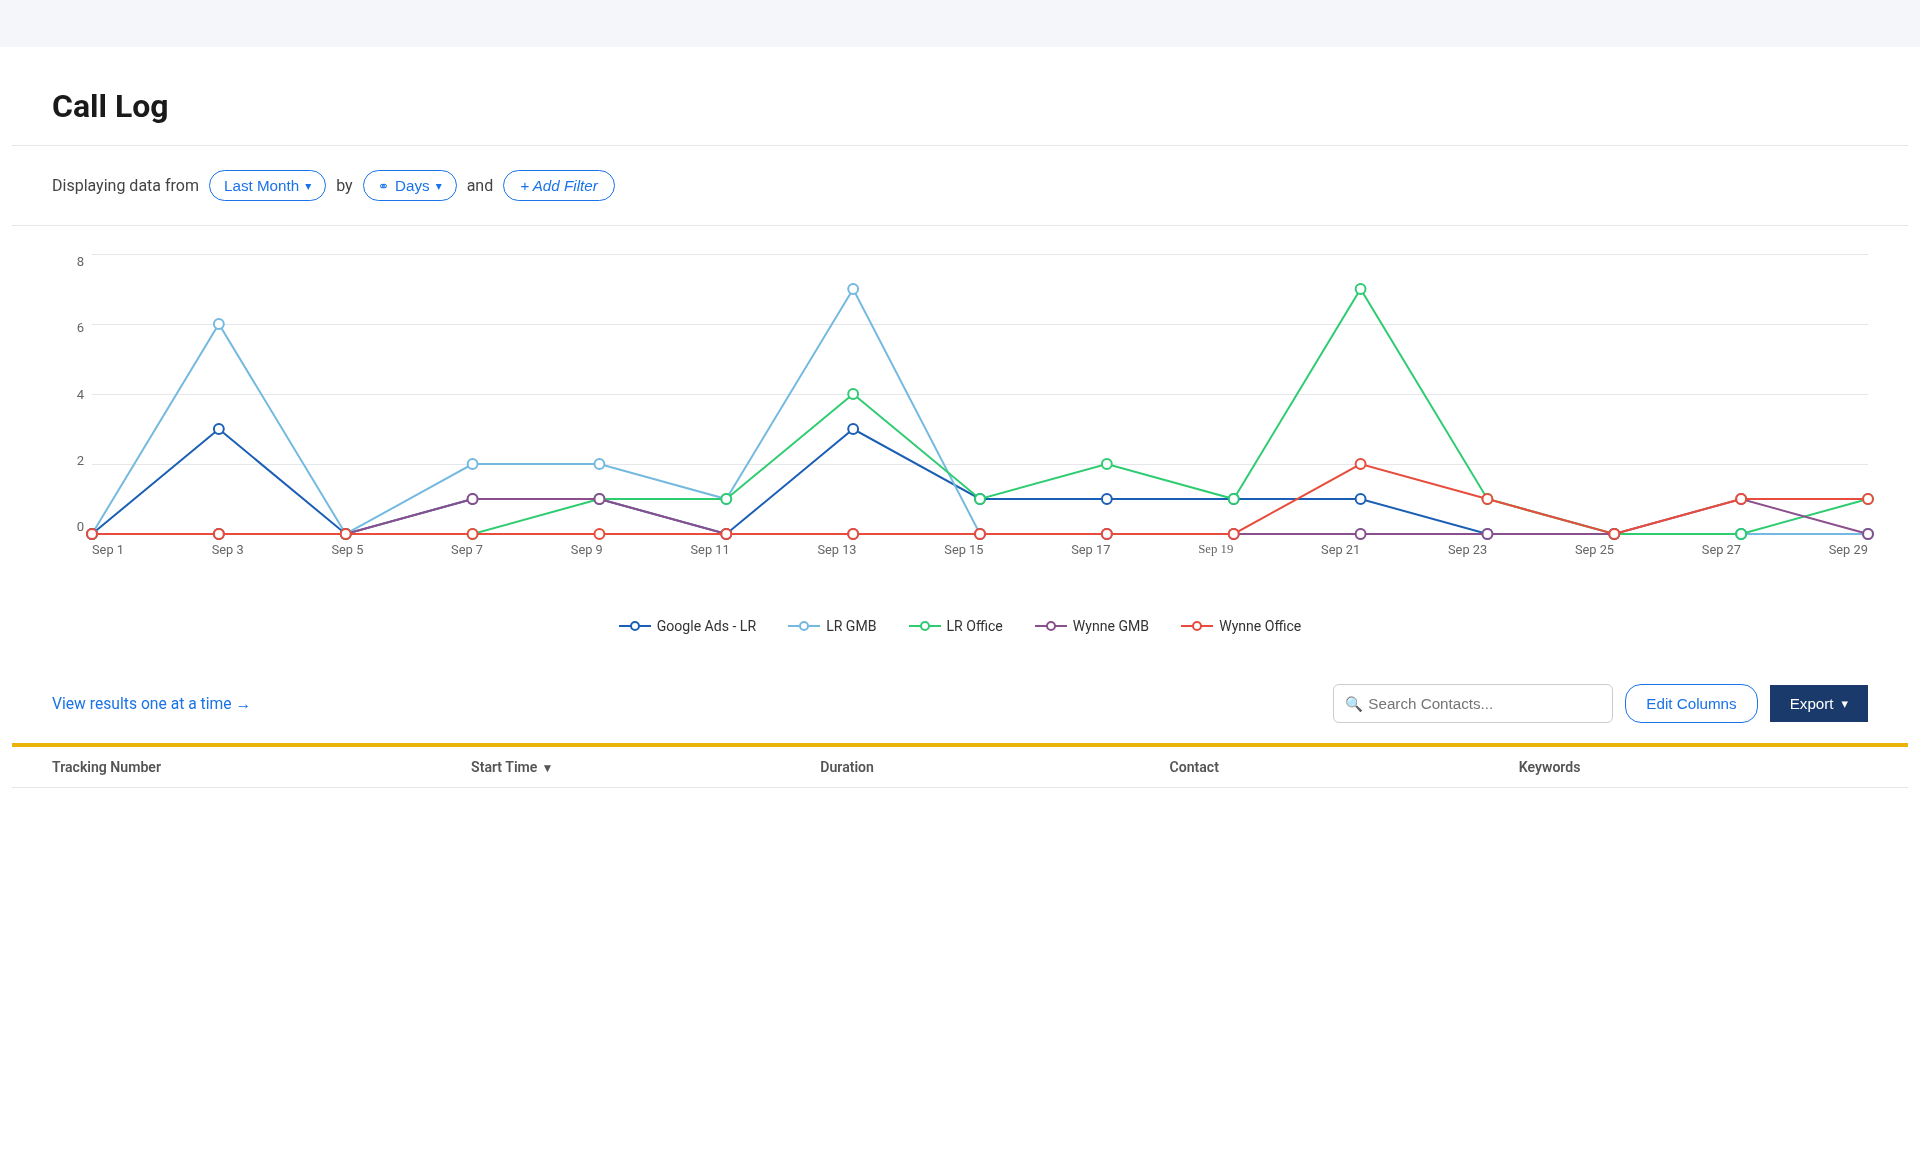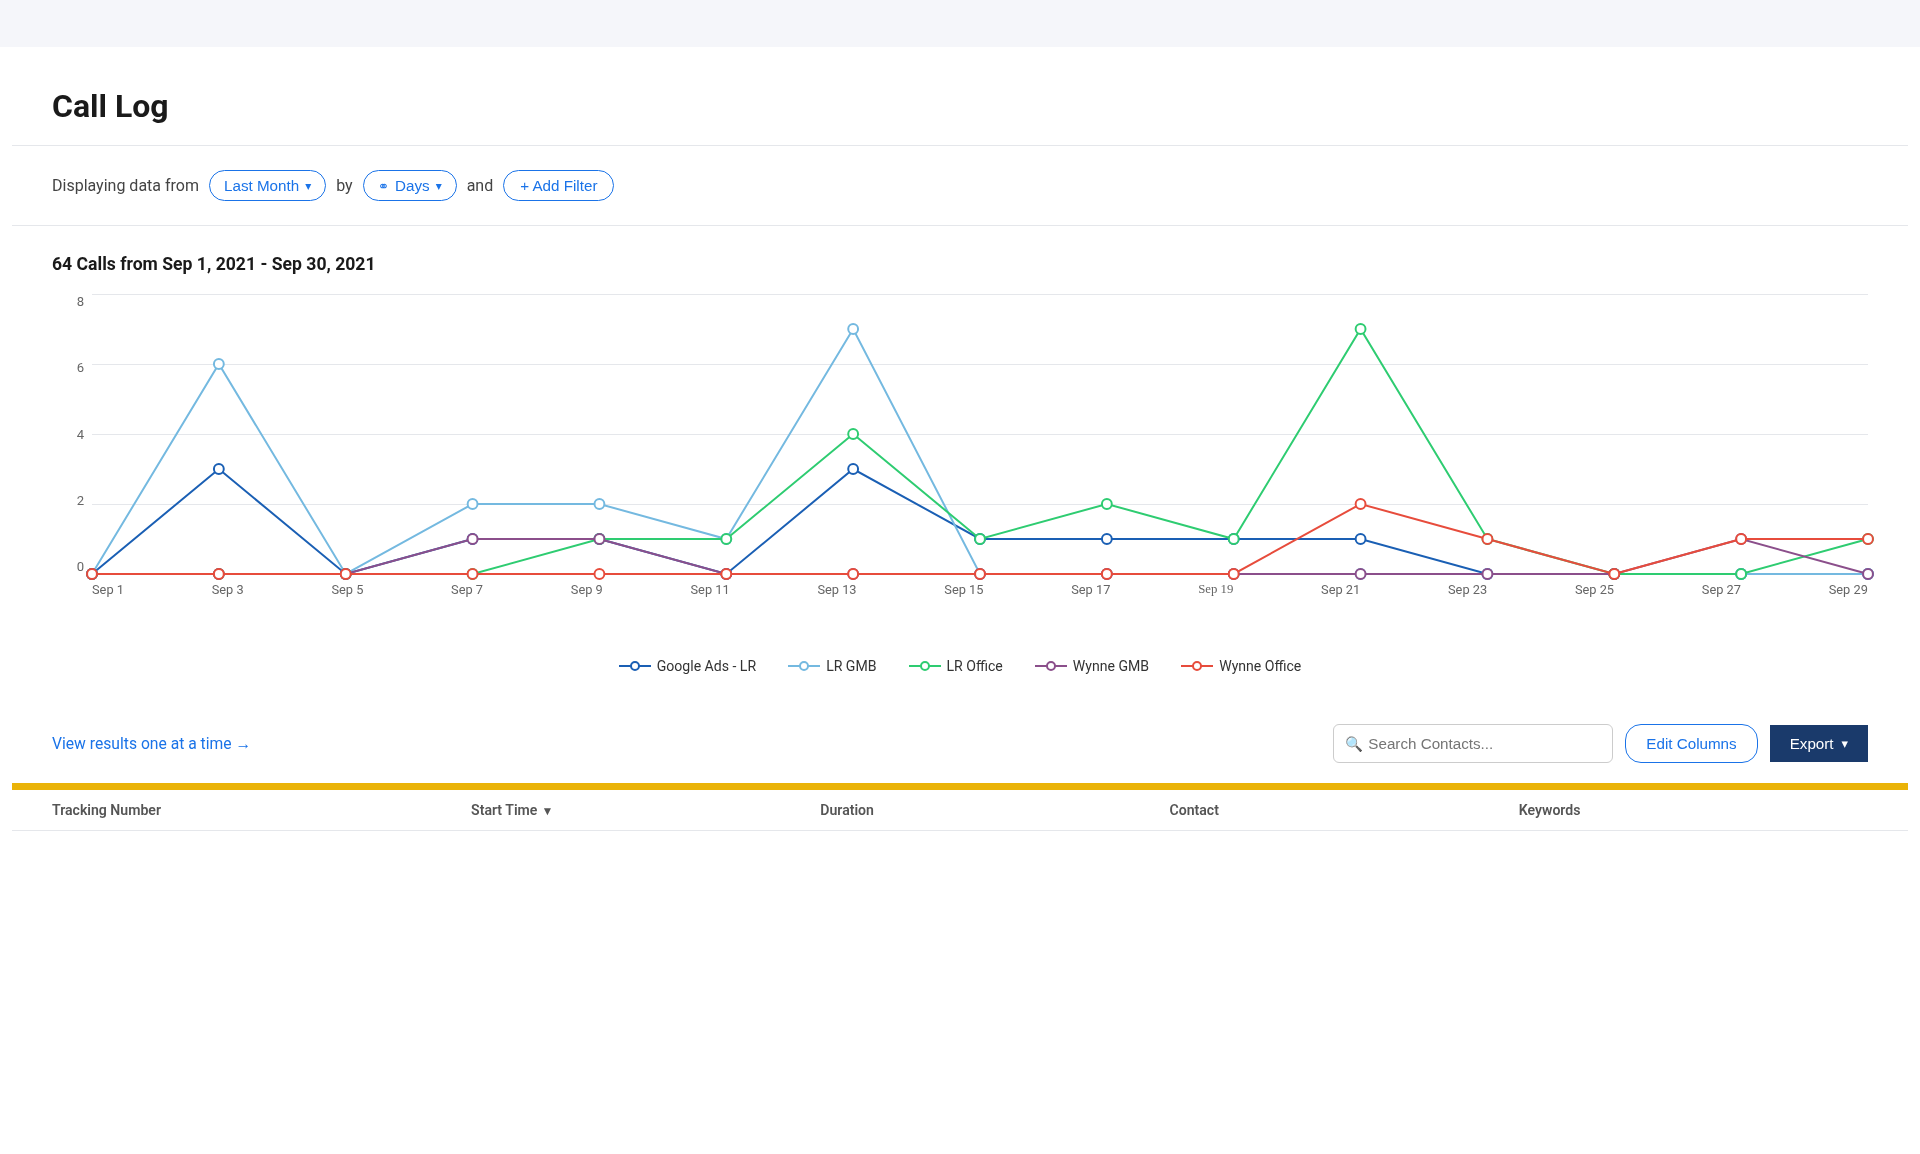--- a/index.html
+++ b/index.html
@@ -17,21 +17,21 @@
       display: inline-flex; align-items: center; gap: 6px;
       border: 1.5px solid #1a73e8; border-radius: 20px; padding: 6px 14px;
       background: #fff; color: #1a73e8; font-size: 0.95rem; cursor: pointer;
     }
     .filter-btn .chevron { font-size: 0.75rem; }
     .filter-btn .icon { font-size: 0.85rem; }
 
     .add-filter-btn {
       display: inline-flex; align-items: center; gap: 6px;
       border: 1.5px solid #1a73e8; border-radius: 20px; padding: 6px 16px;
-      background: #fff; color: #1a73e8; font-size: 0.95rem; cursor: pointer;
+      background: #fff; color: #1a73e8; font-size: 0.95rem; cursor: pointer; font-style: italic;
     }
 
     .chart-section { padding: 28px 40px 10px 40px; }
     .chart-title { font-size: 1.1rem; font-weight: 700; margin-bottom: 20px; color: #1a1a1a; }
 
     .chart-container { position: relative; width: 100%; height: 340px; }
 
     .chart-area { display: flex; width: 100%; height: 280px; position: relative; }
     .y-axis { width: 40px; display: flex; flex-direction: column; justify-content: space-between; align-items: flex-end; padding-right: 8px; font-size: 0.82rem; color: #666; height: 100%; }
     .chart-inner { flex: 1; position: relative; height: 100%; }
@@ -53,21 +53,21 @@
 
     .search-input-wrapper { position: relative; }
     .search-input-wrapper .search-icon { position: absolute; left: 12px; top: 50%; transform: translateY(-50%); color: #999; font-size: 0.9rem; }
     .search-input { border: 1.5px solid #ccc; border-radius: 6px; padding: 10px 14px 10px 34px; font-size: 0.95rem; width: 280px; color: #999; outline: none; }
 
     .edit-columns-btn { border: 1.5px solid #1a73e8; background: #fff; color: #1a73e8; border-radius: 16px; padding: 10px 20px; font-size: 0.95rem; cursor: pointer; }
 
     .export-btn { border: none; background: #1a3a6b; color: #fff; border-radius: 0; padding: 10px 20px; font-size: 0.95rem; cursor: pointer; display: flex; align-items: center; gap: 8px; }
     .export-btn .chevron { font-size: 0.8rem; }
 
-    .table-header { display: flex; padding: 12px 40px; border-top: 7px solid #eab308; border-bottom: 1px solid #e5e7eb; background: #fff; }
+    .table-header { display: flex; padding: 12px 40px; border-top: 4px solid #eab308; border-bottom: 1px solid #e5e7eb; background: #fff; }
     .table-col { flex: 1; font-size: 0.88rem; color: #555; font-weight: 600; }
     .table-col.tracking { flex: 1.2; }
     .table-col.start-time { display: flex; align-items: flex-end; gap: 4px; }
     .sort-icon { color: #555; font-size: 0.75rem; }
   </style>
 </head>
 <body>
 
 <div class="page-wrapper">
 
@@ -87,21 +87,20 @@
       <span>Days</span>
       <span class="chevron">▾</span>
     </button>
     <span class="filter-label">and</span>
     <button class="add-filter-btn">
       <span>+ Add Filter</span>
     </button>
   </div>
 
   <div class="chart-section">
-    <div class="chart-title">64 Calls from Sep 1, 2021 - Sep 30, 2021</div>
 
     <div class="chart-container">
       <div class="chart-area">
 
         <div class="y-axis">
           <span>8</span>
           <span>6</span>
           <span>4</span>
           <span>2</span>
           <span>0</span>

